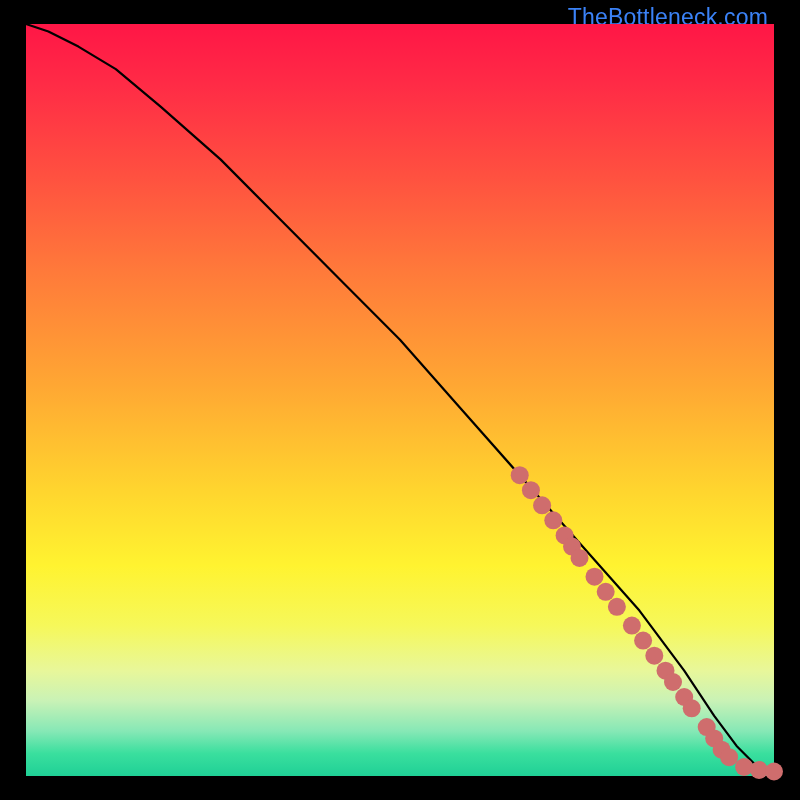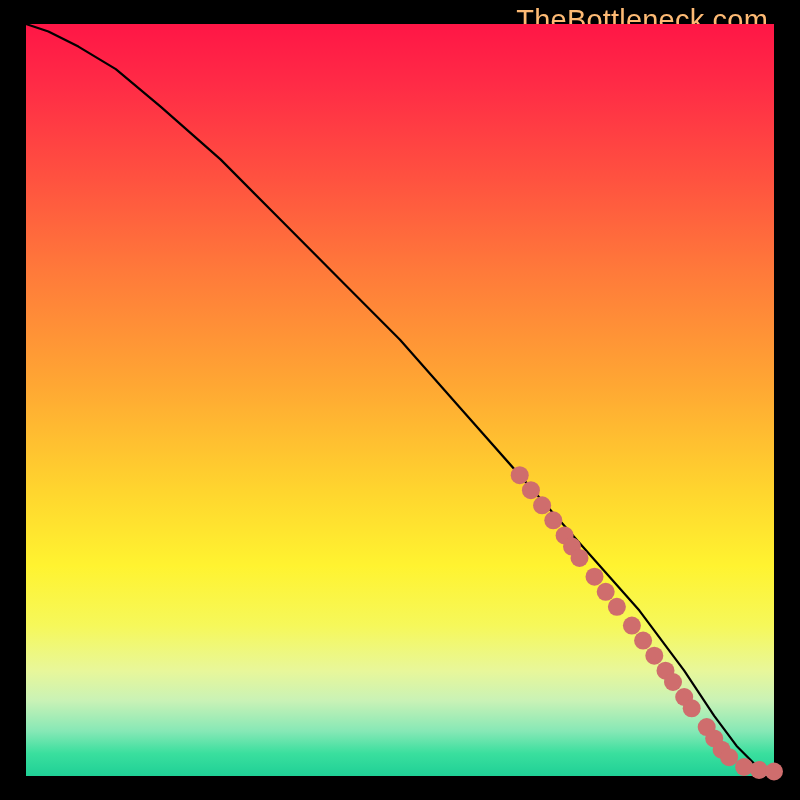--- a/index.html
+++ b/index.html
@@ -32,22 +32,22 @@
       #c9f2b6 90%,
       #87e8b6 94%,
       #3adf9e 97%,
       #1fd096 100%
     );
   }
   .watermark {
     position: absolute;
     top: 4px;
     right: 32px;
-    color: #fdba74;
-    font-size: 29px;
+    color: #3b82f6;
+    font-size: 23px;
     font-weight: 500;
     letter-spacing: 0.2px;
     user-select: none;
   }
   svg.plot {
     position: absolute;
     left: 0;
     top: 0;
     width: 748px;
     height: 752px;

